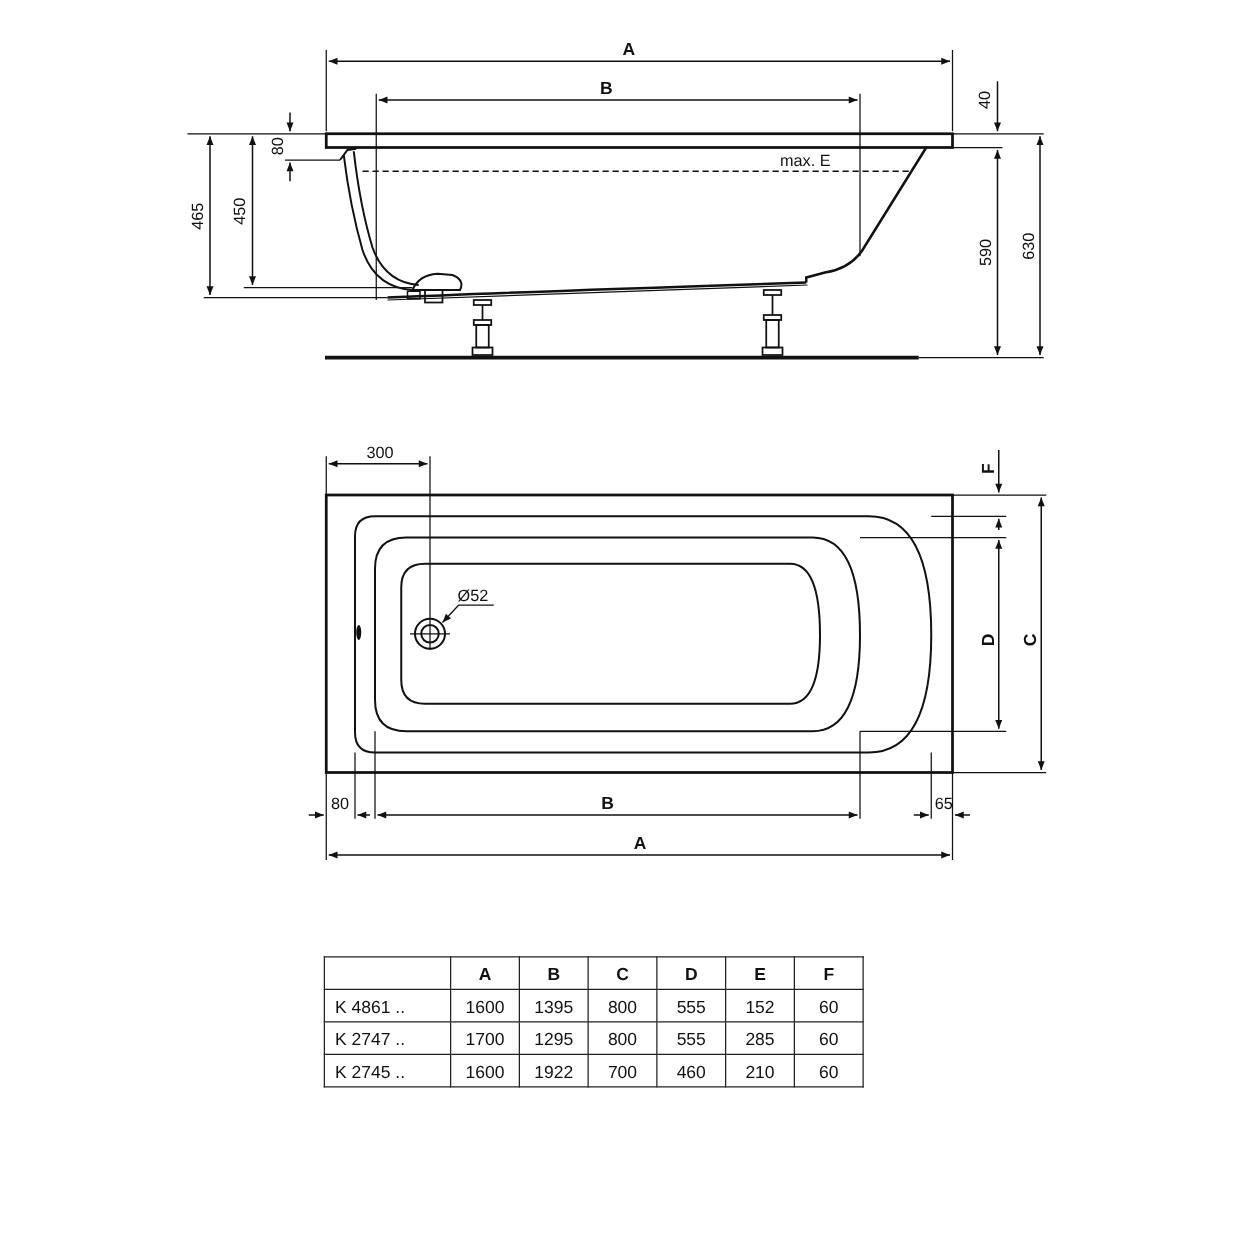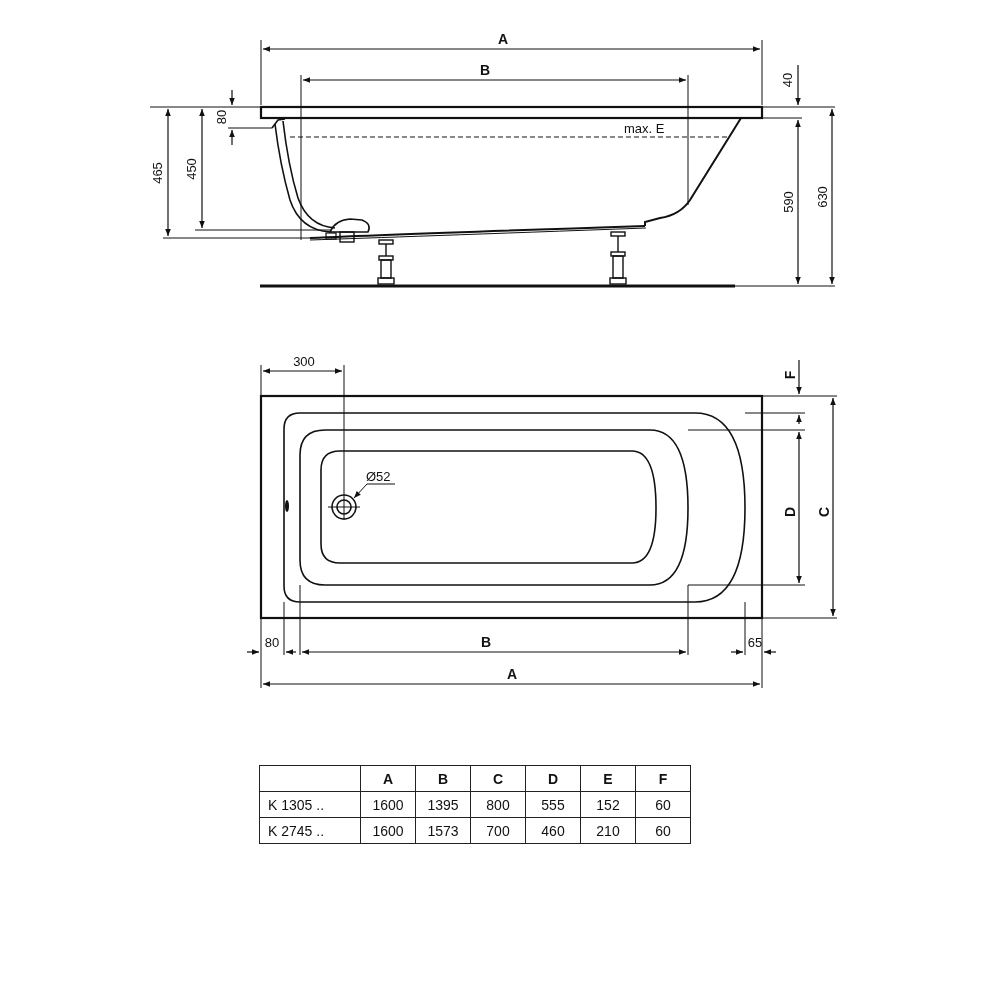--- a/index.html
+++ b/index.html
@@ -164,31 +164,40 @@
       <th class="cx">A</th>
       <th class="cx">B</th>
       <th class="cx">C</th>
       <th class="cx">D</th>
       <th class="cx">E</th>
       <th class="cx">F</th>
     </tr>
   </thead>
   <tbody>
     <tr>
-      <td class="c0">K 1305 ..</td>
+      <td class="c0">K 4861 ..</td>
       <td class="cx">1600</td>
       <td class="cx">1395</td>
       <td class="cx">800</td>
       <td class="cx">555</td>
       <td class="cx">152</td>
       <td class="cx">60</td>
     </tr>
     <tr>
+      <td class="c0">K 2747 ..</td>
+      <td class="cx">1700</td>
+      <td class="cx">1295</td>
+      <td class="cx">800</td>
+      <td class="cx">555</td>
+      <td class="cx">285</td>
+      <td class="cx">60</td>
+    </tr>
+    <tr>
       <td class="c0">K 2745 ..</td>
       <td class="cx">1600</td>
-      <td class="cx">1573</td>
+      <td class="cx">1922</td>
       <td class="cx">700</td>
       <td class="cx">460</td>
       <td class="cx">210</td>
       <td class="cx">60</td>
     </tr>
   </tbody>
 </table>
 
 </body></html>

